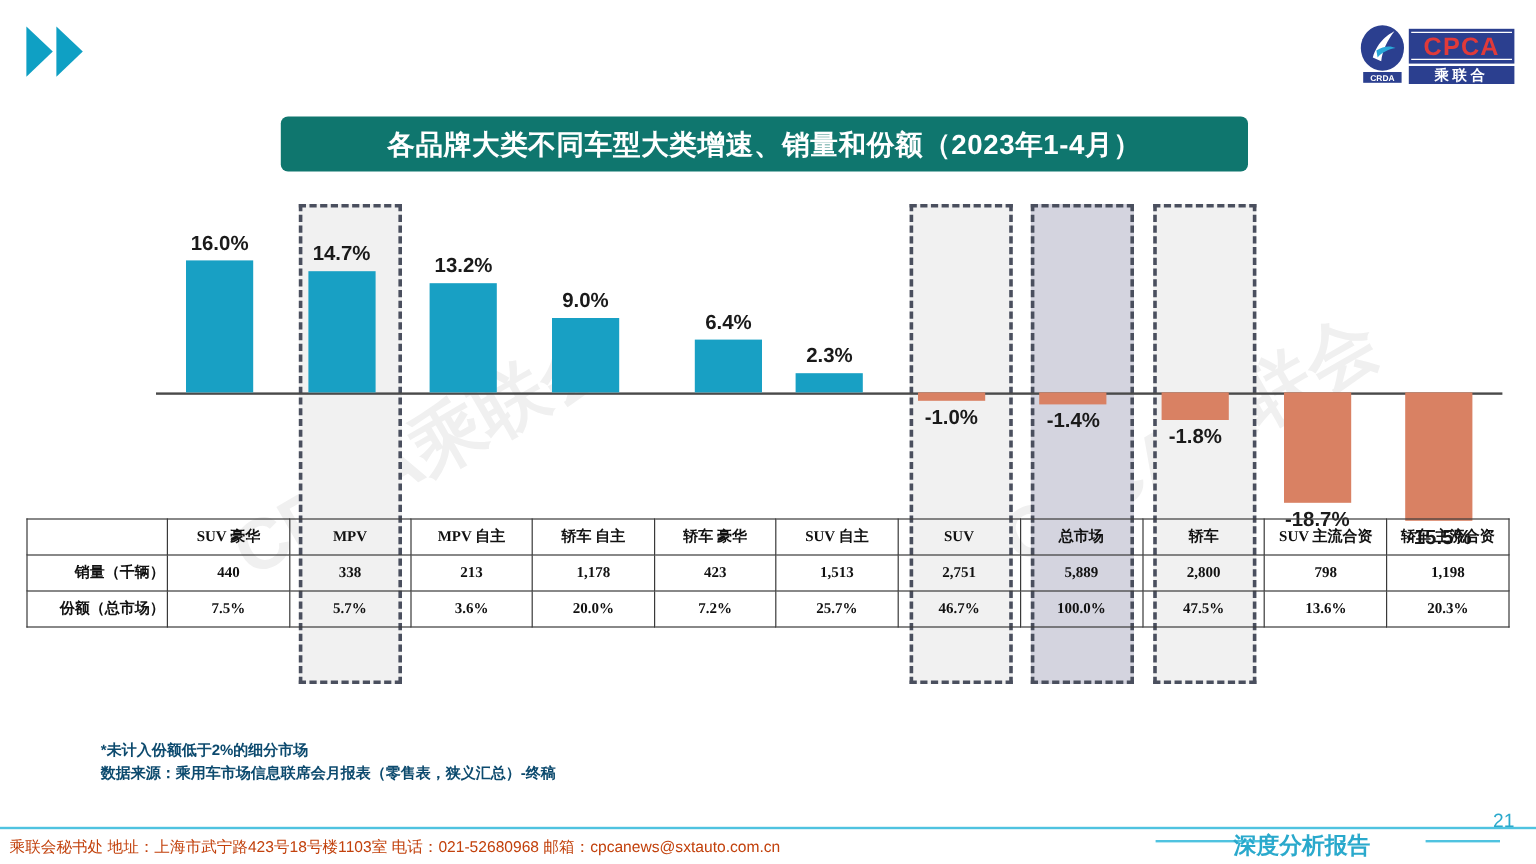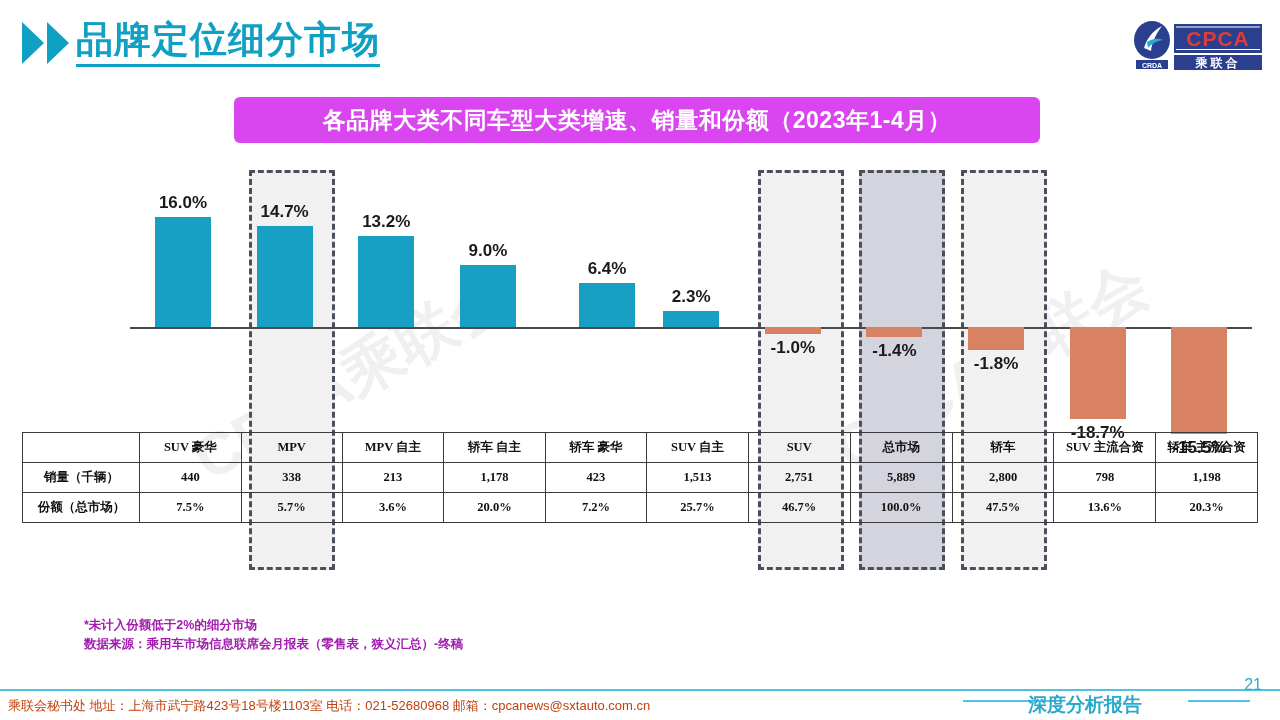--- a/index.html
+++ b/index.html
@@ -30,21 +30,21 @@
     position:absolute; left:76px; top:18px;
     font-size:37px; font-weight:700; color:#0fa0c4;
     letter-spacing:1px; border-bottom:3px solid #0fa0c4;
     padding-bottom:2px; line-height:44px;
   }
   #logo { position:absolute; right:16px; top:18px; width:132px; height:54px; }
 
   
   #banner {
     position:absolute; left:234px; top:97px; width:806px; height:46px;
-    background:#d946ef; border-radius:6px;
+    background:#0f766e; border-radius:6px;
     display:flex; align-items:center; justify-content:center;
     color:#ffffff; font-size:23px; font-weight:600; letter-spacing:.5px;
     z-index:4;
   }
 
   
   #chart-area { position:absolute; left:0; top:160px; width:1280px; height:275px; z-index:2; }
   .band {
     position:absolute; top:10px; width:86px; height:400px;
     border:3px dashed #4a4f5e; box-sizing:border-box; z-index:1;
@@ -73,28 +73,28 @@
   #data-table {
     position:absolute; left:22px; top:432px; width:1236px;
     border-collapse:collapse; z-index:3; background:transparent;
   }
   #data-table th, #data-table td {
     border:1px solid #3a3a3a; text-align:center;
     font-size:12.5px; font-weight:700; color:#111;
     height:29px; padding:0 2px; background:transparent;font-family:Liberation Serif, serif;
   }
   #data-table th.rowlab, #data-table td.rowlab {
-    width:118px; text-align:center; padding-left:3px; font-size:12.5px;
+    width:118px; text-align:right; padding-left:3px; font-size:12.5px;
   }
   #data-table th.rowlab { border:1px solid #3a3a3a; }
 
   
   #notes {
     position:absolute; left:84px; top:616px; z-index:5;
-    color:#a21caf; font-size:12.5px; font-weight:700; line-height:19px;
+    color:#0c4a6e; font-size:12.5px; font-weight:700; line-height:19px;
   }
 
   
   #footer-rule {
     position:absolute; left:0; top:689px; width:1280px; height:2px;
     background:#4fc3e0; z-index:5;
   }
   #footer-text {
     position:absolute; left:8px; top:697px; z-index:6;
     color:#c2410c; font-size:13px; white-space:nowrap;
@@ -117,21 +117,20 @@
 <body>
 
 <div class="wm wm1">CPCA乘联会</div>
 <div class="wm wm2">CPCA乘联会</div>
 
 <div id="header">
   <div class="chev-wrap">
     <div class="chev"></div>
       <div class="chev"></div>
   </div>
-  <div id="header-title">品牌定位细分市场</div>
 
   <svg id="logo" viewBox="0 0 132 54">
     <g>
       <ellipse cx="20" cy="22" rx="18" ry="19" fill="#2b3f8f"></ellipse>
       <path d="M12 30 C16 16 26 10 30 8 C24 16 20 24 19 33 Z" fill="#ffffff"></path>
       <path d="M15 24 C21 20 27 20 31 22 C25 23 19 26 16 30 Z" fill="#29a8d8"></path>
       <rect x="4" y="42" width="32" height="9" fill="#2b3f8f"></rect>
       <text x="20" y="49.5" font-family="'Liberation Sans',sans-serif" font-size="7" font-weight="700" fill="#ffffff" text-anchor="middle">CRDA</text>
       <rect x="42" y="6" width="88" height="29" fill="#2b3f8f"></rect>
       <line x1="44" y1="9" x2="128" y2="9" stroke="#ffffff" stroke-width="1.2"></line>

